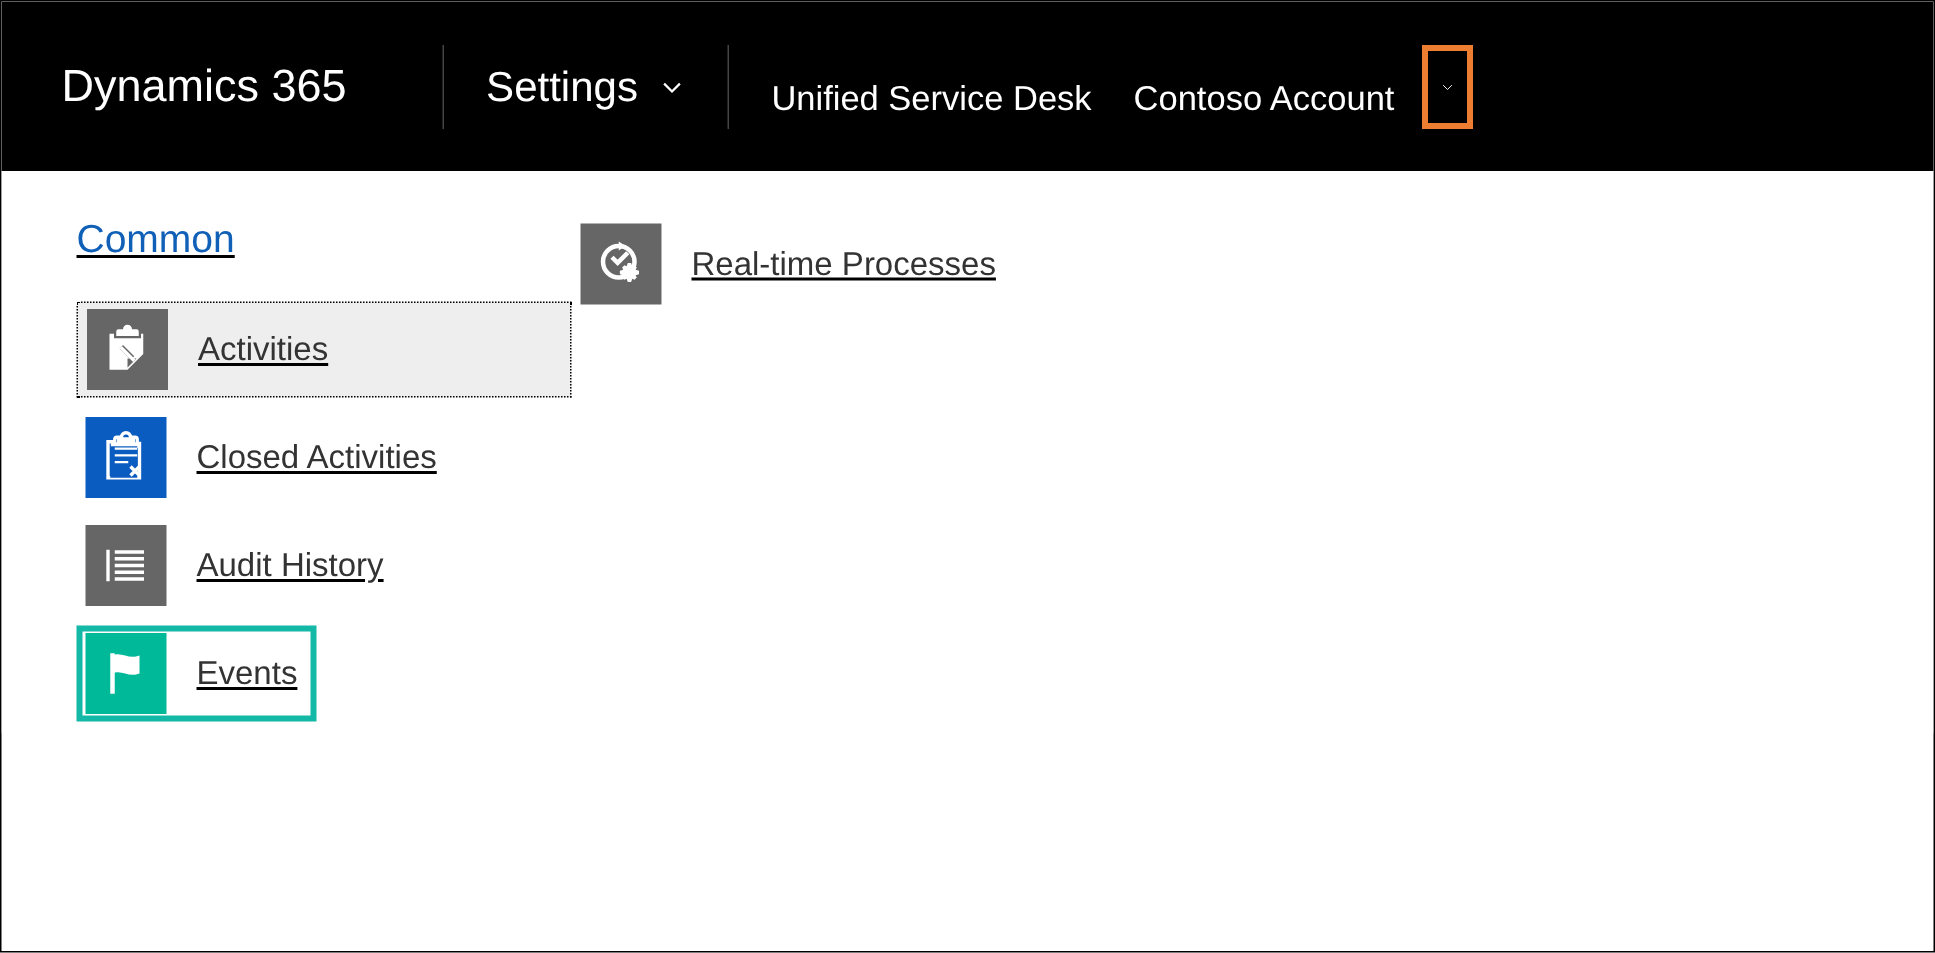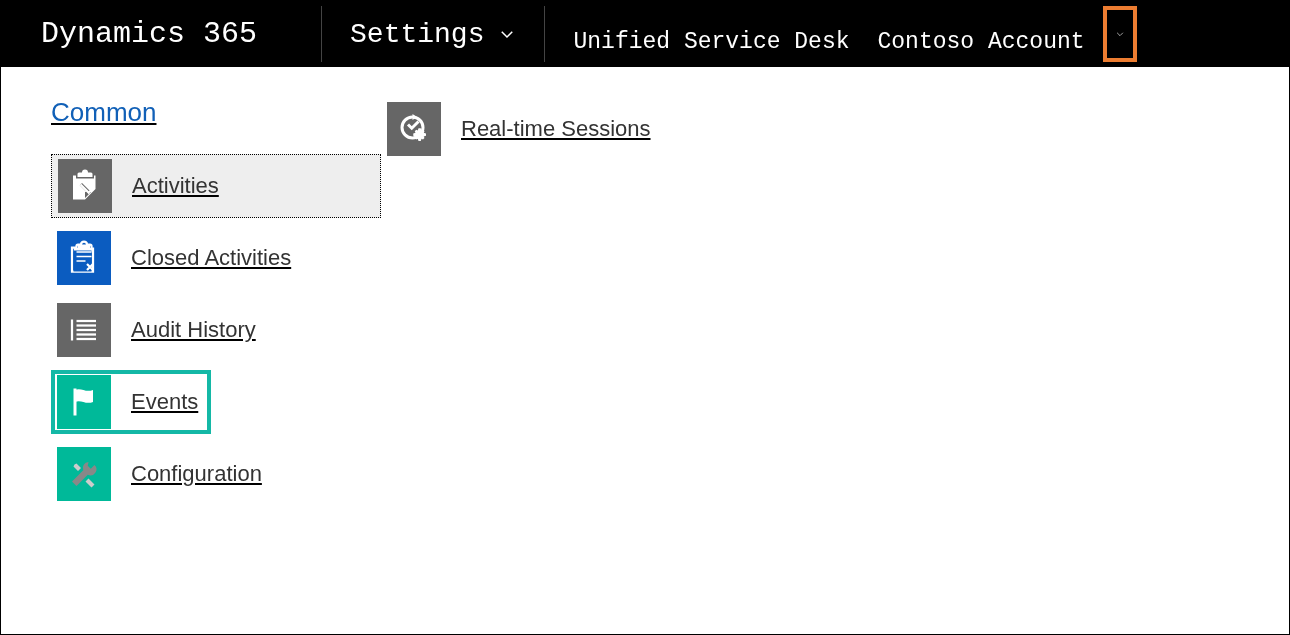--- a/index.html
+++ b/index.html
@@ -7,25 +7,24 @@
     font-family: "Segoe UI", "Segoe UI Light", Arial, sans-serif;
     width: 1290px;
     height: 635px;
     background: #fff;
     overflow: hidden;
     border: 1px solid #000;
   }
   .topbar {
     background: #000;
     color: #fff;
-    height: 66px;
+    height: 113px;
     display: flex;
     align-items: center;
     padding: 0 0 0 40px;
-    font-family: Liberation Mono, monospace;
   }
   .brand {
     font-size: 30px;
     font-weight: 400;
     padding-right: 50px;
   }
   .divider-v {
     width: 1px;
     height: 56px;
     background: #444;
@@ -190,42 +189,33 @@
     <div class="menu-item highlight">
       <div class="icon-tile icon-teal">
         <svg viewBox="0 0 48 48">
             <path d="M12 6v36" stroke="#fff" stroke-width="4"></path>
             <path d="M12 8c8-4 14 4 24 0v16c-10 4-16-4-24 0z" fill="#fff"></path>
           </svg>
       </div>
       <div class="menu-label">Events</div>
     </div>
 
-    <div class="menu-item">
-      <div class="icon-tile icon-teal">
-        <svg viewBox="0 0 48 48">
-            <path d="M30 8a8 8 0 0 0-7 11L8 34l6 6 15-15a8 8 0 0 0 9-13l-5 5-4-4z" fill="#888"></path>
-            <path d="M14 10l6 6-4 4-6-6a5 5 0 0 1 4-4zM30 30l8 8-4 4-8-8z" fill="#ccc"></path>
-          </svg>
-      </div>
-      <div class="menu-label">Configuration</div>
-    </div>
   </div>
 
   <div class="column">
 
 
     <div class="menu-item">
       <div class="icon-tile icon-gray">
         <svg viewBox="0 0 48 48">
             <circle cx="22" cy="22" r="14" fill="none" stroke="#fff" stroke-width="4"></circle>
             <path d="M22 4l6 4-6 4z" fill="#fff"></path>
             <path d="M16 18l5 5 9-9" fill="none" stroke="#fff" stroke-width="4"></path>
             <g transform="translate(34 34)">
               <path d="M0-8l2-1 2 2-1 2 3 1v3l-3 1 1 2-2 2-2-1-1 3h-3l-1-3-2 1-2-2 1-2-3-1v-3l3-1-1-2 2-2 2 1 1-3h3z" fill="#fff"></path>
             </g>
           </svg>
       </div>
-      <div class="menu-label">Real-time Sessions</div>
+      <div class="menu-label">Real-time Processes</div>
     </div>
   </div>
 
 </div>
 
 </body></html>

